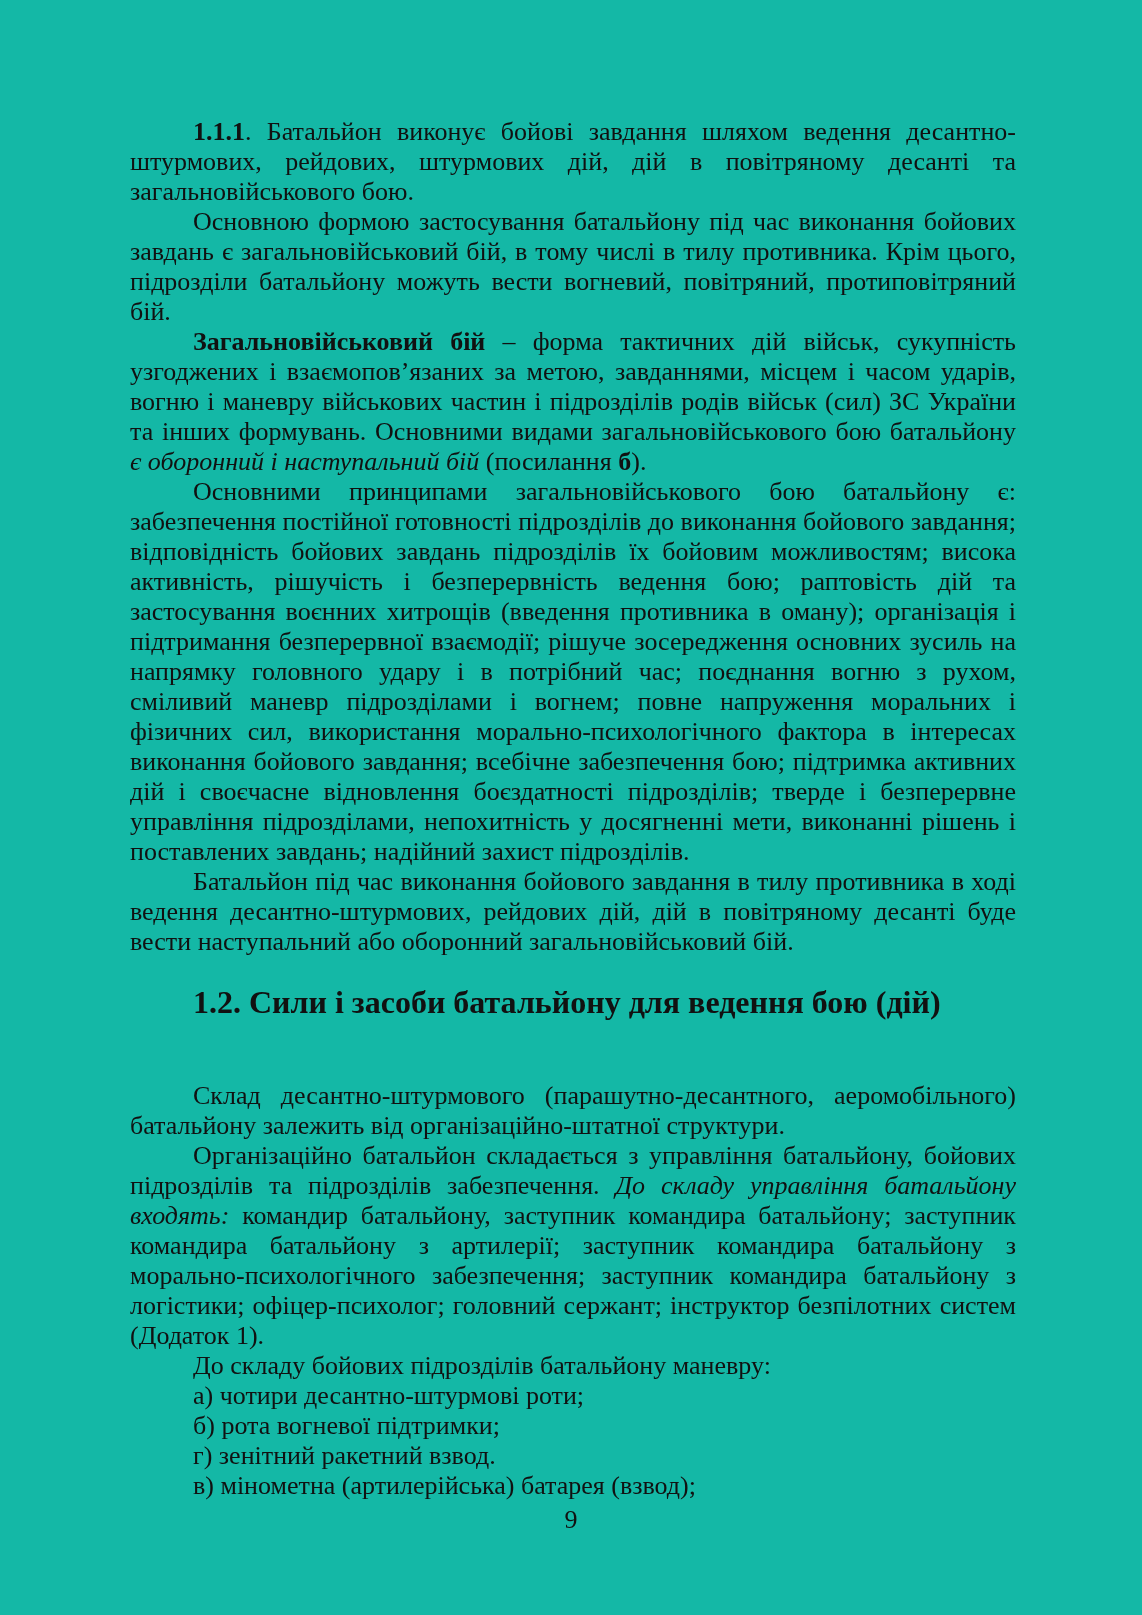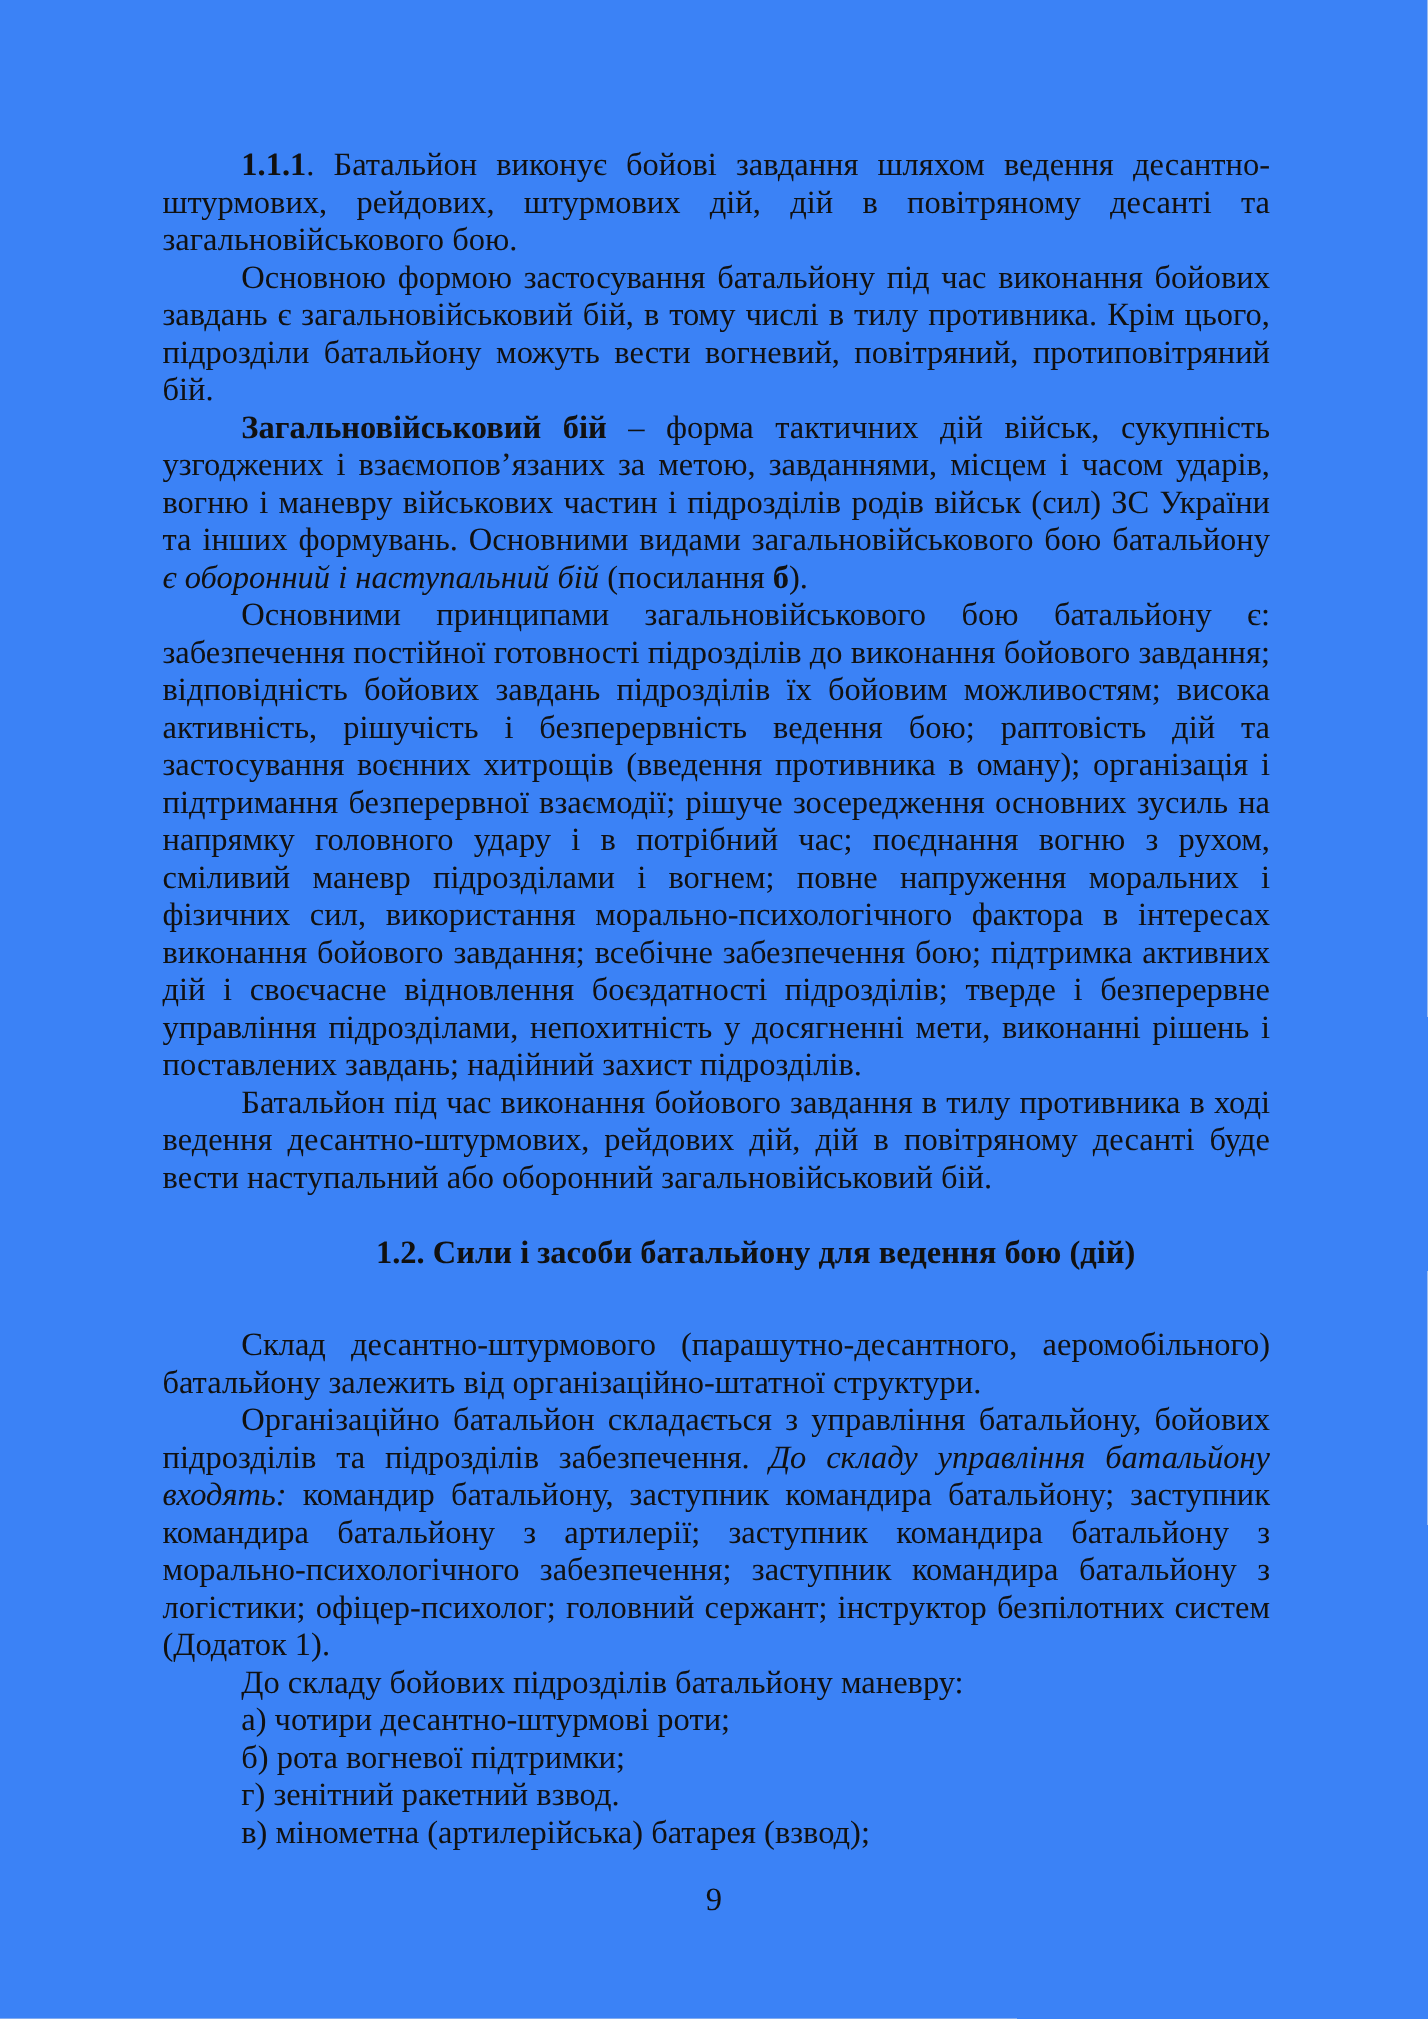--- a/index.html
+++ b/index.html
@@ -4,21 +4,21 @@
 <style>
   html, body {
     margin: 0;
     padding: 0;
     background: #e8e8e8;
   }
   .page {
     position: relative;
     width: 1142px;
     height: 1615px;
-    background: #3b82f6;
+    background: #14b8a6;
     margin: 0 auto;
     overflow: hidden;
     font-family: "Liberation Serif", "DejaVu Serif", serif;
     color: #111111;
   }
   .text-block {
     position: absolute;
     left: 130px;
     top: 117px;
     width: 886px;
@@ -31,26 +31,26 @@
     padding: 0;
     text-indent: 63px;
   }
   .term {
     font-weight: bold;
   }
   .emph {
     font-style: italic;
   }
   .section-heading {
-    margin: 30px 0 44px 0;
+    margin: 30px 0 64px 0;
     padding: 0;
-    font-size: 26px;
+    font-size: 32px;
     line-height: 30px;
     font-weight: bold;
-    text-align: center;
+    text-align: left;
     text-indent: 63px;
   }
   .list-item {
     text-align: left;
   }
   .page-number {
     position: absolute;
     left: 0;
     right: 0;
     top: 1505px;

